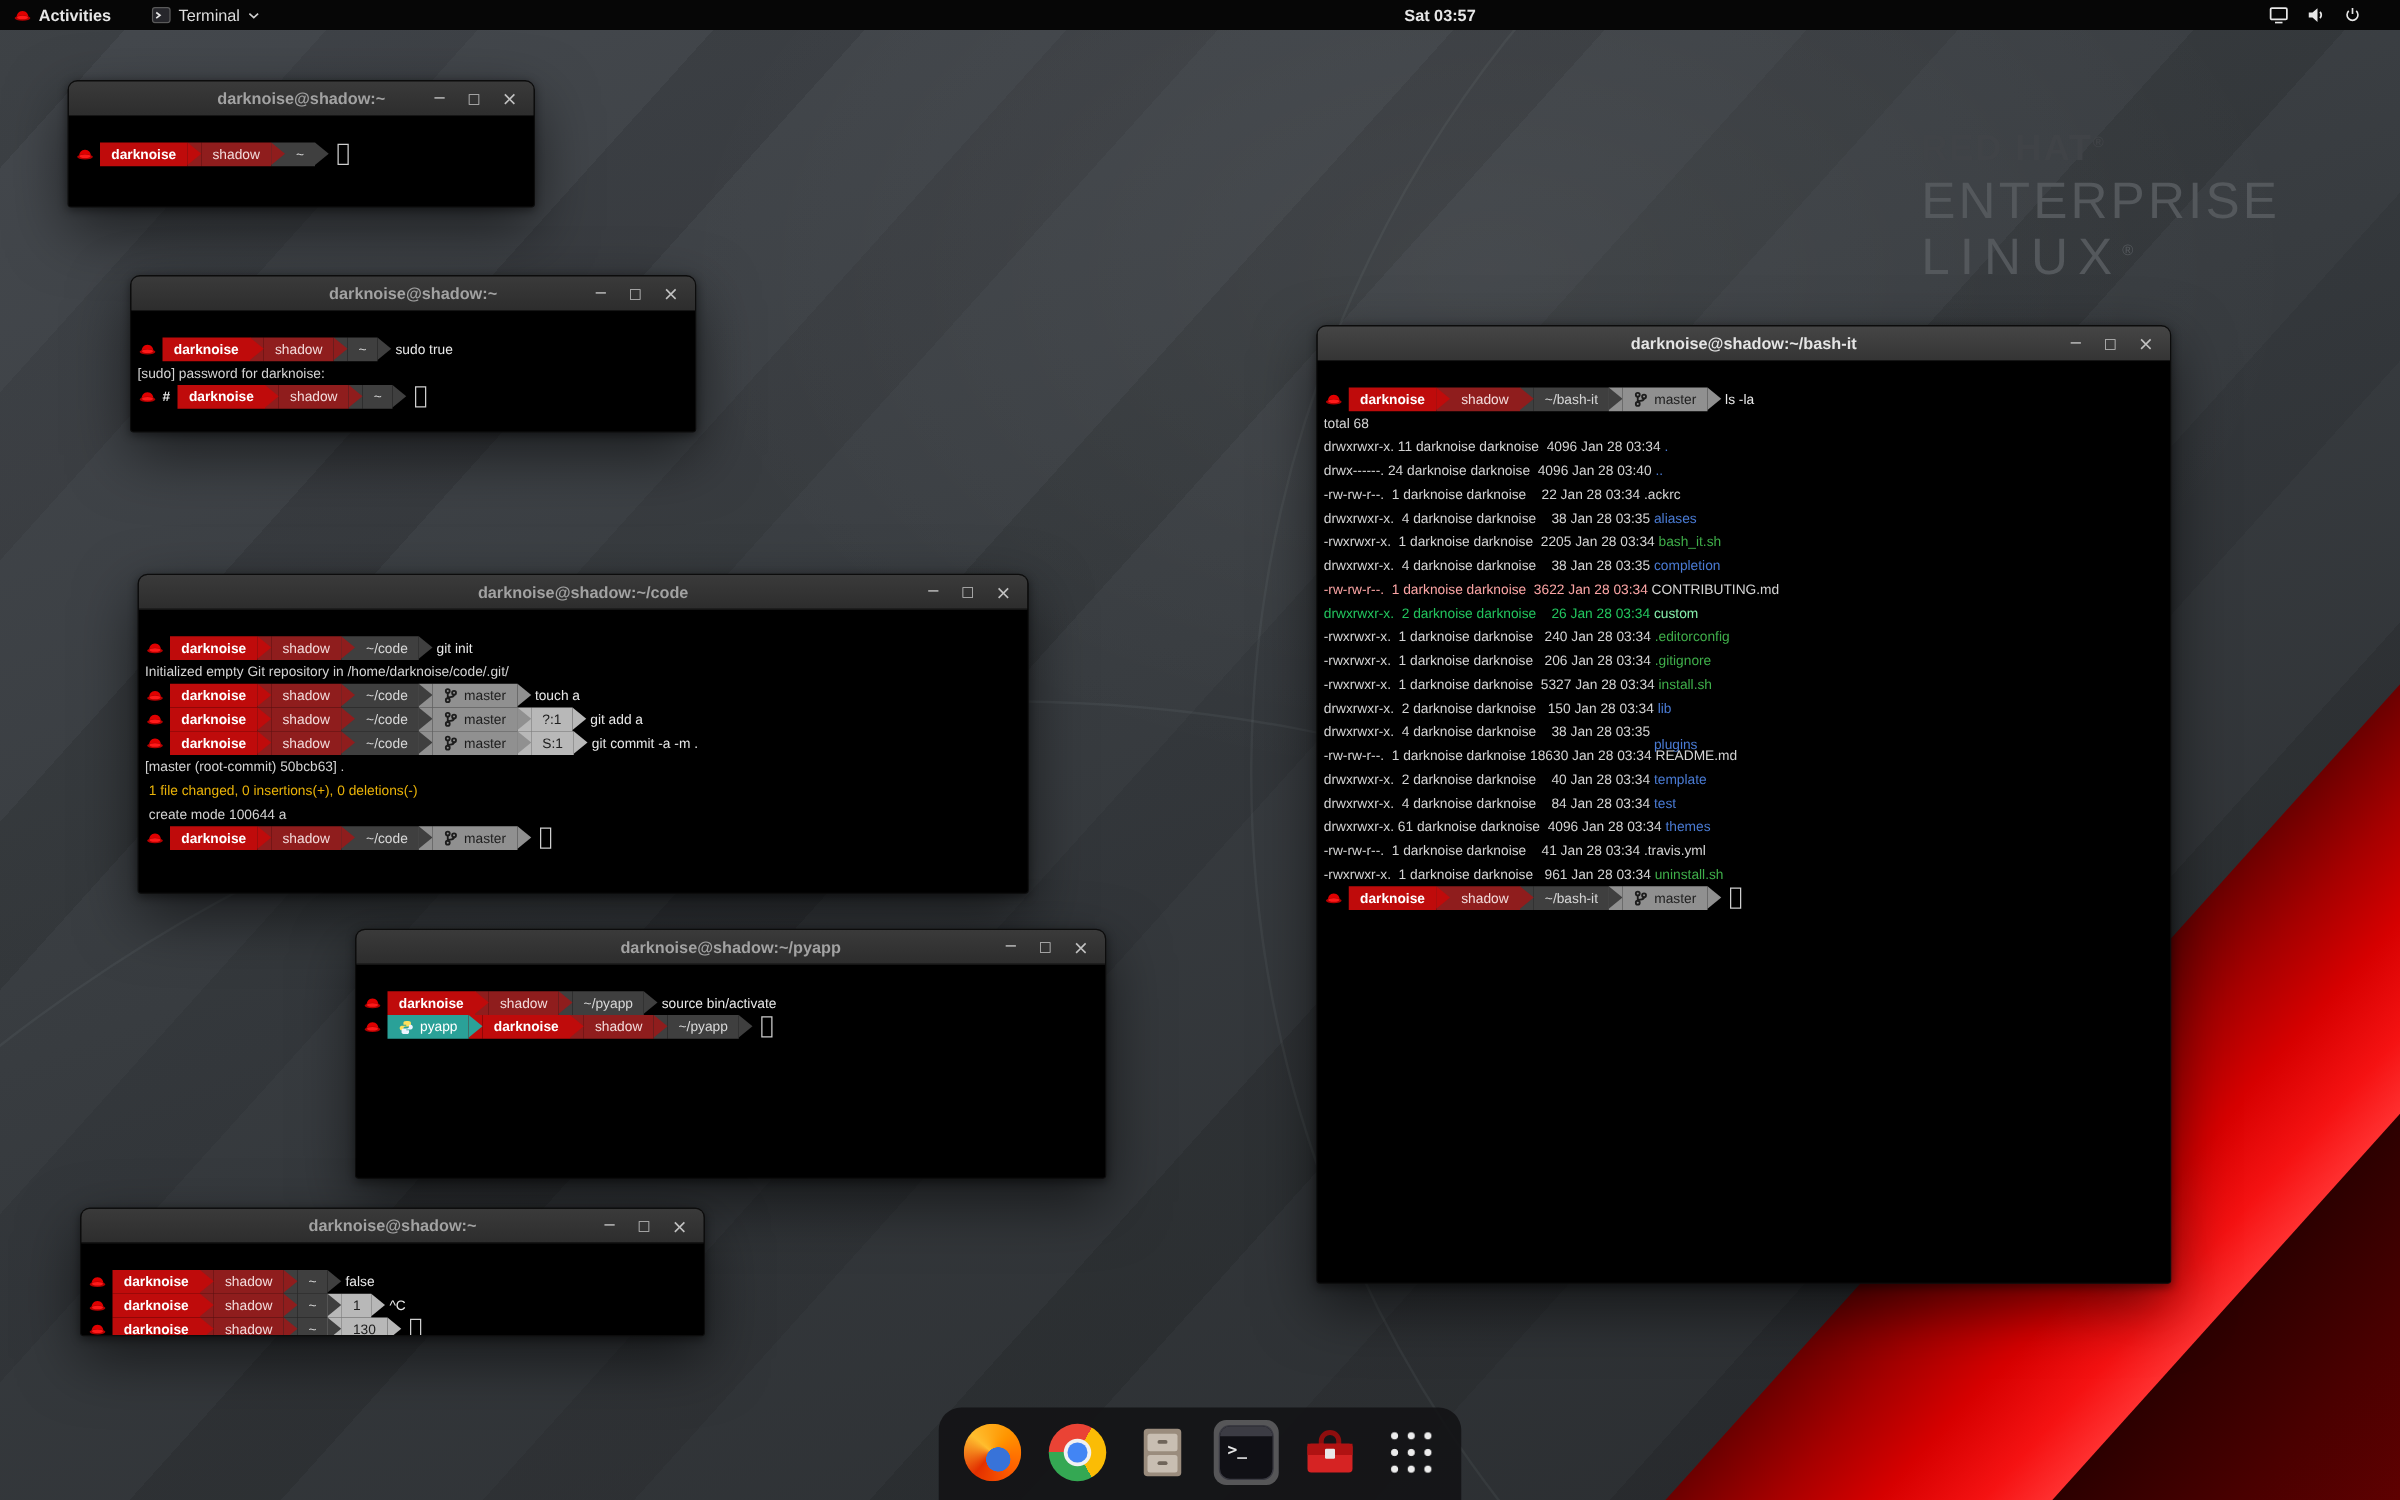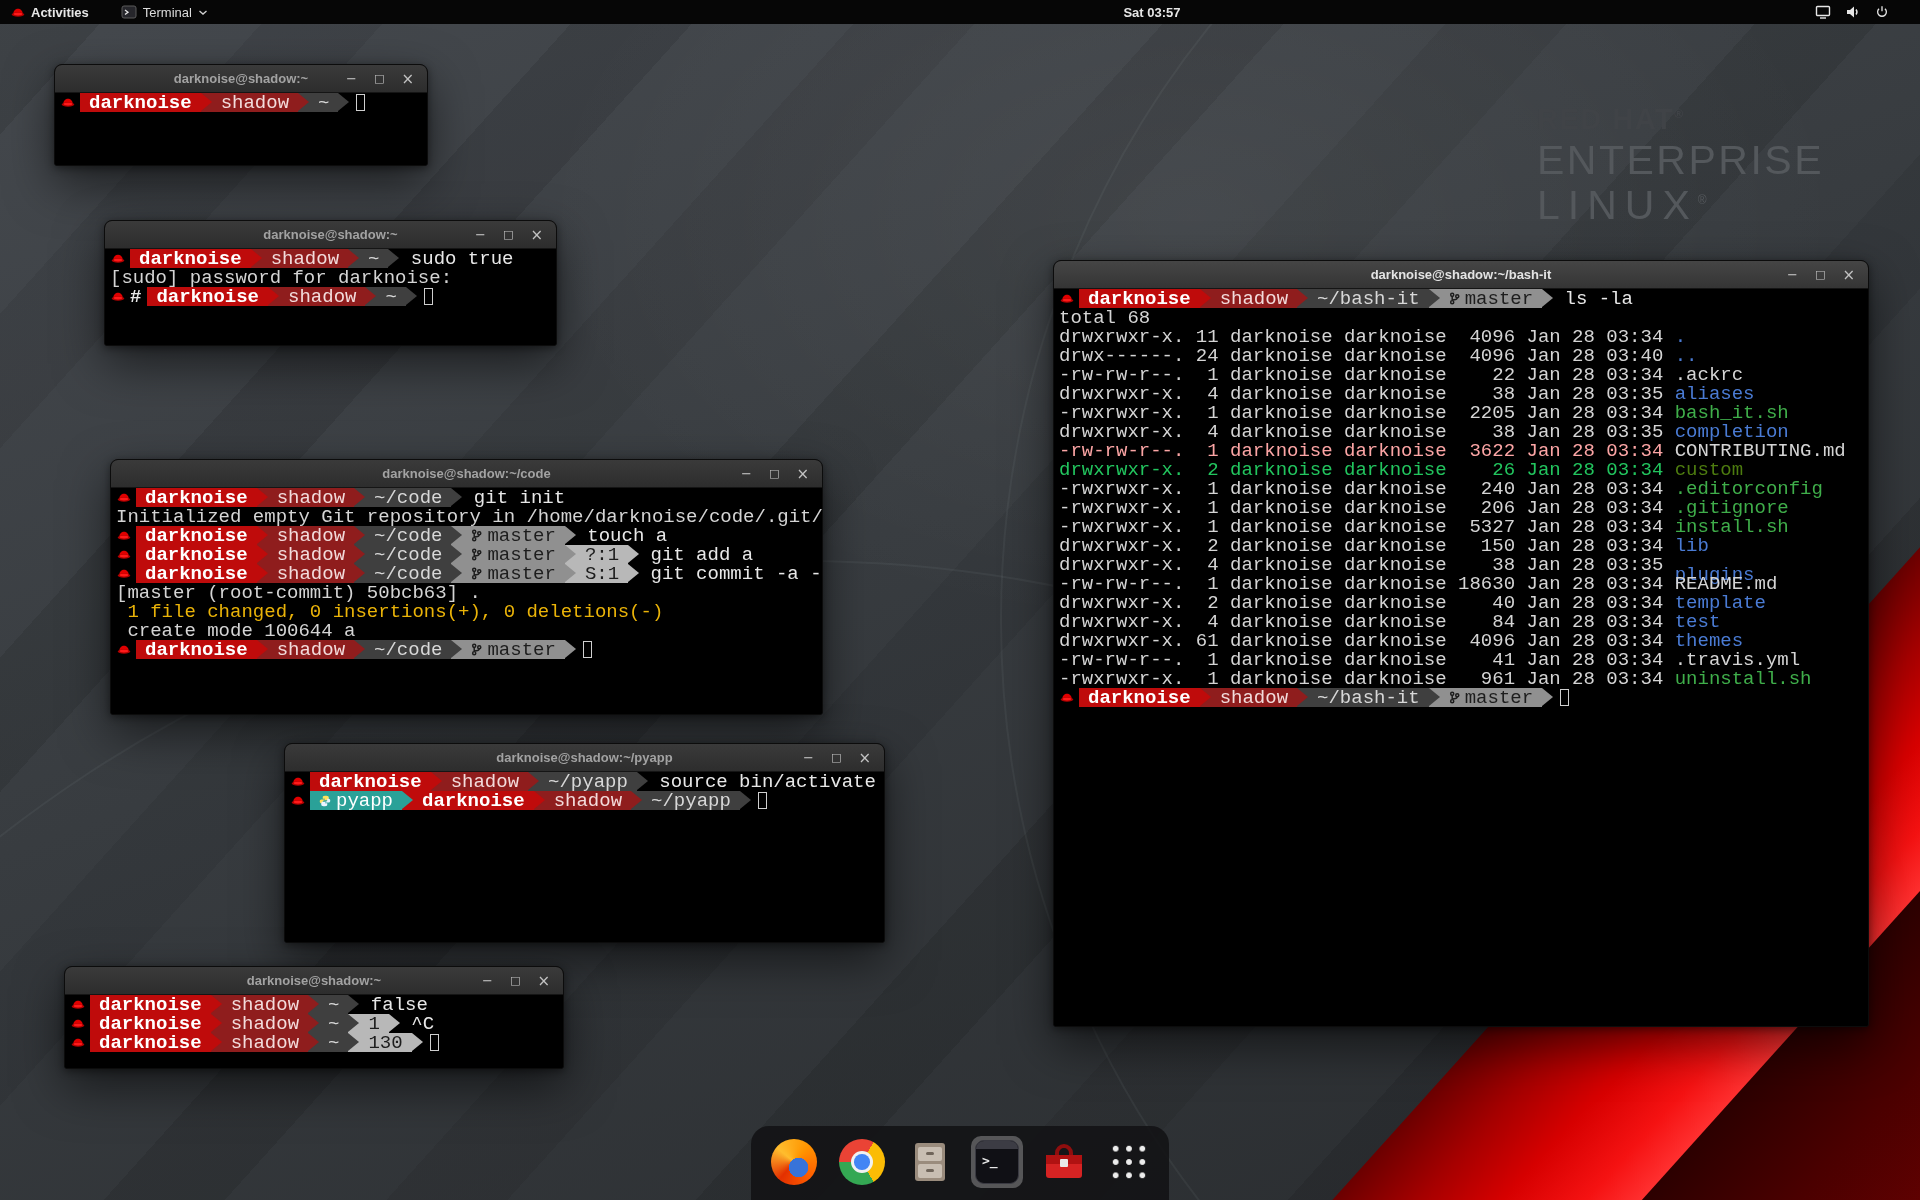--- a/index.html
+++ b/index.html
@@ -44,22 +44,22 @@
     border:1px solid #0c0c0c;box-shadow:0 18px 48px rgba(0,0,0,.55),0 2px 8px rgba(0,0,0,.45);z-index:10}
   .titlebar{height:28px;position:relative;display:flex;align-items:center;
     background:linear-gradient(#3a3a3a,#2d2d2d);border-bottom:1px solid #151515}
   .term-window.focused .titlebar{background:linear-gradient(#454545,#353535)}
   .win-title{position:absolute;left:0;right:0;text-align:center;font-size:13px;font-weight:bold;color:#a2a2a2}
   .term-window.focused .win-title{color:#e4e4e4}
   .win-controls{margin-left:auto;display:flex;gap:17px;padding-right:13px;position:relative;z-index:1}
   .winbtn{color:#c2c2c2;font-size:13px;line-height:28px;font-family:"DejaVu Sans",sans-serif}
   .winbtn-maximize{font-size:11px}
   .winbtn-close{font-size:15px}
-  .term-body{position:absolute;top:28px;left:0;right:0;bottom:0;background:#000;padding:0 5px;overflow:hidden;
-    font-family:Liberation Mono, monospace;font-size:19px}
+  .term-body{position:absolute;top:28px;left:0;right:0;bottom:0;background:#000;padding:21px 5px;overflow:hidden;
+    font-family:Liberation Sans, sans-serif;font-size:11px}
   .term-line{display:flex;align-items:center;white-space:pre;height:19px}
   .prompt-redhat{display:inline-flex;align-items:center;margin:0 5px 0 1px;flex-shrink:0}
   .root-prefix{color:#e8e8e8;font-weight:bold;padding-right:6px}
   .pl-seg{display:inline-flex;align-items:center;height:19px;padding:0 9px;flex-shrink:0}
   .pl-seg.bold{font-weight:bold}
   .seg-icon{display:inline-flex;align-items:center;margin-right:5px}
   .pl-arrow{display:inline-block;width:11px;height:19px;flex-shrink:0}
   .pl-tri{display:block;width:0;height:0;border-top:9.5px solid transparent;border-bottom:9.5px solid transparent}
   .cmd{color:#e8e8e8}
   .term-cursor{display:inline-block;width:9px;height:17px;border:1px solid #cfcfcf;margin-left:7px;flex-shrink:0}
@@ -244,21 +244,21 @@
                 <ellipse cx="10" cy="9.8" rx="9" ry="3.1" fill="#b30000"></ellipse>
                 <ellipse cx="10" cy="9.2" rx="6.2" ry="2" fill="#ff1a1a"></ellipse>
               </svg></span><span class="pl-seg bold" style="background: rgb(191, 11, 11); color: rgb(255, 255, 255);"><span>darknoise</span></span><span class="pl-arrow" style="background: rgb(143, 29, 29);"><span class="pl-tri" style="border-left: 11px solid rgb(191, 11, 11);"></span></span><span class="pl-seg" style="background: rgb(143, 29, 29); color: rgb(243, 220, 220);"><span>shadow</span></span><span class="pl-arrow" style="background: rgb(63, 63, 63);"><span class="pl-tri" style="border-left: 11px solid rgb(143, 29, 29);"></span></span><span class="pl-seg" style="background: rgb(63, 63, 63); color: rgb(216, 216, 216);"><span>~</span></span><span class="pl-arrow" style="background: rgb(184, 184, 184);"><span class="pl-tri" style="border-left: 11px solid rgb(63, 63, 63);"></span></span><span class="pl-seg" style="background: rgb(184, 184, 184); color: rgb(29, 29, 29);"><span>1</span></span><span class="pl-arrow" style="background: transparent;"><span class="pl-tri" style="border-left: 11px solid rgb(184, 184, 184);"></span></span><span class="cmd"> ^C</span></div>
           <div class="term-line"><span class="prompt-redhat"><svg width="14" height="11" viewBox="0 0 20 14">
                 <path d="M3.2 9.6C3.2 5.4 5.6 1.8 10 1.8s6.8 3.6 6.8 7.8" fill="#e00000"></path>
                 <ellipse cx="10" cy="9.8" rx="9" ry="3.1" fill="#b30000"></ellipse>
                 <ellipse cx="10" cy="9.2" rx="6.2" ry="2" fill="#ff1a1a"></ellipse>
               </svg></span><span class="pl-seg bold" style="background: rgb(191, 11, 11); color: rgb(255, 255, 255);"><span>darknoise</span></span><span class="pl-arrow" style="background: rgb(143, 29, 29);"><span class="pl-tri" style="border-left: 11px solid rgb(191, 11, 11);"></span></span><span class="pl-seg" style="background: rgb(143, 29, 29); color: rgb(243, 220, 220);"><span>shadow</span></span><span class="pl-arrow" style="background: rgb(63, 63, 63);"><span class="pl-tri" style="border-left: 11px solid rgb(143, 29, 29);"></span></span><span class="pl-seg" style="background: rgb(63, 63, 63); color: rgb(216, 216, 216);"><span>~</span></span><span class="pl-arrow" style="background: rgb(184, 184, 184);"><span class="pl-tri" style="border-left: 11px solid rgb(63, 63, 63);"></span></span><span class="pl-seg" style="background: rgb(184, 184, 184); color: rgb(29, 29, 29);"><span>130</span></span><span class="pl-arrow" style="background: transparent;"><span class="pl-tri" style="border-left: 11px solid rgb(184, 184, 184);"></span></span><span class="term-cursor"></span></div>
         </div>
       </div>
-      <div class="term-window focused" style="left: 1053px; top: 260px; width: 816px; height: 767px;">
+      <div class="term-window focused" style="left: 1053px; top: 260px; width: 684px; height: 767px;">
         <div class="titlebar">
           <div class="win-title">darknoise@shadow:~/bash-it</div>
           <div class="win-controls">
             <span class="winbtn winbtn-minimize">−</span>
             <span class="winbtn winbtn-maximize">□</span>
             <span class="winbtn winbtn-close">×</span>
           </div>
         </div>
         <div class="term-body">
           <div class="term-line"><span class="prompt-redhat"><svg width="14" height="11" viewBox="0 0 20 14">
@@ -272,21 +272,21 @@
                   <path d="M3.5 4.7v4.6M3.5 8.5c3.5 0 5.5-1.2 5.5-2.3"></path>
                 </svg></span><span>master</span></span><span class="pl-arrow" style="background: transparent;"><span class="pl-tri" style="border-left: 11px solid rgb(144, 144, 144);"></span></span><span class="cmd"> ls -la</span></div>
           <div class="term-line"><span style="color: rgb(212, 212, 212);">total 68</span></div>
           <div class="term-line"><span style="color: rgb(212, 212, 212);">drwxrwxr-x. 11 darknoise darknoise  4096 Jan 28 03:34 </span><span style="color: rgb(74, 123, 212);">.</span></div>
           <div class="term-line"><span style="color: rgb(212, 212, 212);">drwx------. 24 darknoise darknoise  4096 Jan 28 03:40 </span><span style="color: rgb(74, 123, 212);">..</span></div>
           <div class="term-line"><span style="color: rgb(212, 212, 212);">-rw-rw-r--.  1 darknoise darknoise    22 Jan 28 03:34 </span><span style="color: rgb(212, 212, 212);">.ackrc</span></div>
           <div class="term-line"><span style="color: rgb(212, 212, 212);">drwxrwxr-x.  4 darknoise darknoise    38 Jan 28 03:35 </span><span style="color: rgb(74, 123, 212);">aliases</span></div>
           <div class="term-line"><span style="color: rgb(212, 212, 212);">-rwxrwxr-x.  1 darknoise darknoise  2205 Jan 28 03:34 </span><span style="color: rgb(63, 174, 74);">bash_it.sh</span></div>
           <div class="term-line"><span style="color: rgb(212, 212, 212);">drwxrwxr-x.  4 darknoise darknoise    38 Jan 28 03:35 </span><span style="color: rgb(74, 123, 212);">completion</span></div>
           <div class="term-line"><span style="color: #fca5a5;">-rw-rw-r--.  1 darknoise darknoise  3622 Jan 28 03:34 </span><span style="color: rgb(212, 212, 212);">CONTRIBUTING.md</span></div>
-          <div class="term-line"><span style="color: #22c55e;">drwxrwxr-x.  2 darknoise darknoise    26 Jan 28 03:34 </span><span style="color: #4d7c0f;">custom</span></div>
+          <div class="term-line"><span style="color: #22c55e;">drwxrwxr-x.  2 darknoise darknoise    26 Jan 28 03:34 </span><span style="color: #86efac;">custom</span></div>
           <div class="term-line"><span style="color: rgb(212, 212, 212);">-rwxrwxr-x.  1 darknoise darknoise   240 Jan 28 03:34 </span><span style="color: rgb(63, 174, 74);">.editorconfig</span></div>
           <div class="term-line"><span style="color: rgb(212, 212, 212);">-rwxrwxr-x.  1 darknoise darknoise   206 Jan 28 03:34 </span><span style="color: rgb(63, 174, 74);">.gitignore</span></div>
           <div class="term-line"><span style="color: rgb(212, 212, 212);">-rwxrwxr-x.  1 darknoise darknoise  5327 Jan 28 03:34 </span><span style="color: rgb(63, 174, 74);">install.sh</span></div>
           <div class="term-line"><span style="color: rgb(212, 212, 212);">drwxrwxr-x.  2 darknoise darknoise   150 Jan 28 03:34 </span><span style="color: rgb(74, 123, 212);">lib</span></div>
           <div class="term-line"><span style="color: rgb(212, 212, 212);">drwxrwxr-x.  4 darknoise darknoise    38 Jan 28 03:35 </span><span style="color: rgb(74, 123, 212); margin-top: 20px;">plugins</span></div>
           <div class="term-line"><span style="color: rgb(212, 212, 212);">-rw-rw-r--.  1 darknoise darknoise 18630 Jan 28 03:34 </span><span style="color: rgb(212, 212, 212);">README.md</span></div>
           <div class="term-line"><span style="color: rgb(212, 212, 212);">drwxrwxr-x.  2 darknoise darknoise    40 Jan 28 03:34 </span><span style="color: rgb(74, 123, 212);">template</span></div>
           <div class="term-line"><span style="color: rgb(212, 212, 212);">drwxrwxr-x.  4 darknoise darknoise    84 Jan 28 03:34 </span><span style="color: rgb(74, 123, 212);">test</span></div>
           <div class="term-line"><span style="color: rgb(212, 212, 212);">drwxrwxr-x. 61 darknoise darknoise  4096 Jan 28 03:34 </span><span style="color: rgb(74, 123, 212);">themes</span></div>
           <div class="term-line"><span style="color: rgb(212, 212, 212);">-rw-rw-r--.  1 darknoise darknoise    41 Jan 28 03:34 </span><span style="color: rgb(212, 212, 212);">.travis.yml</span></div>

